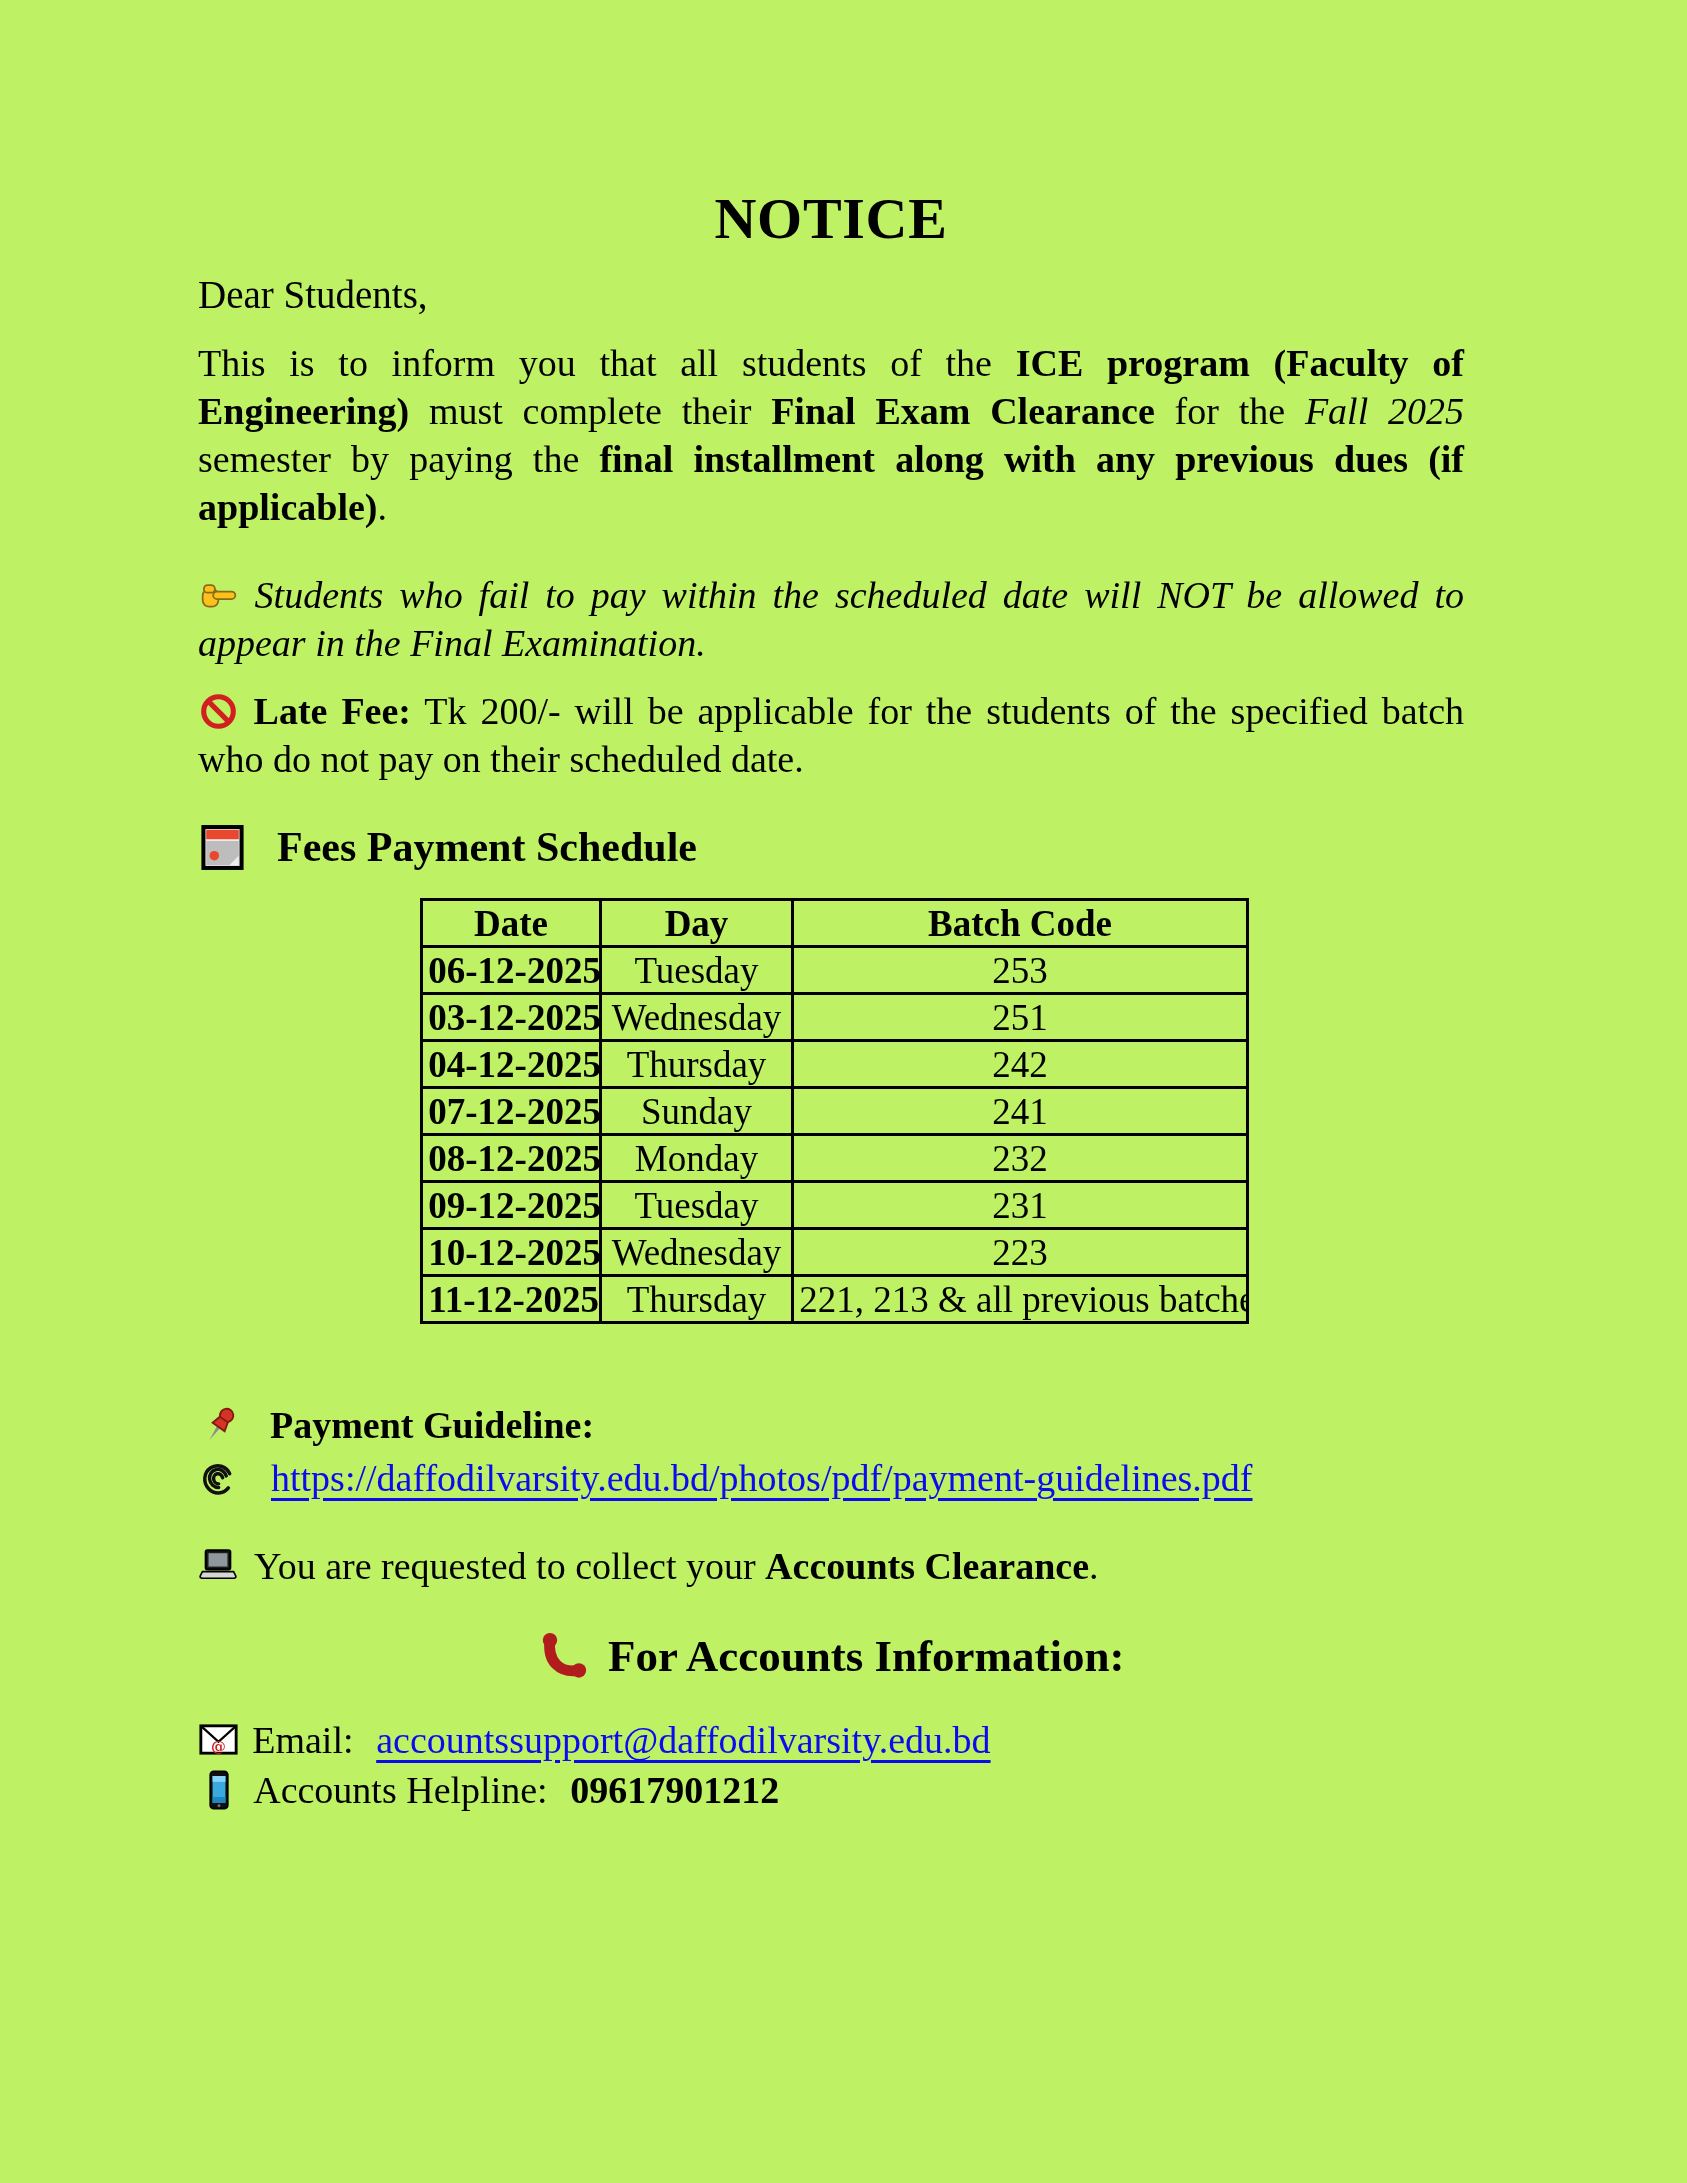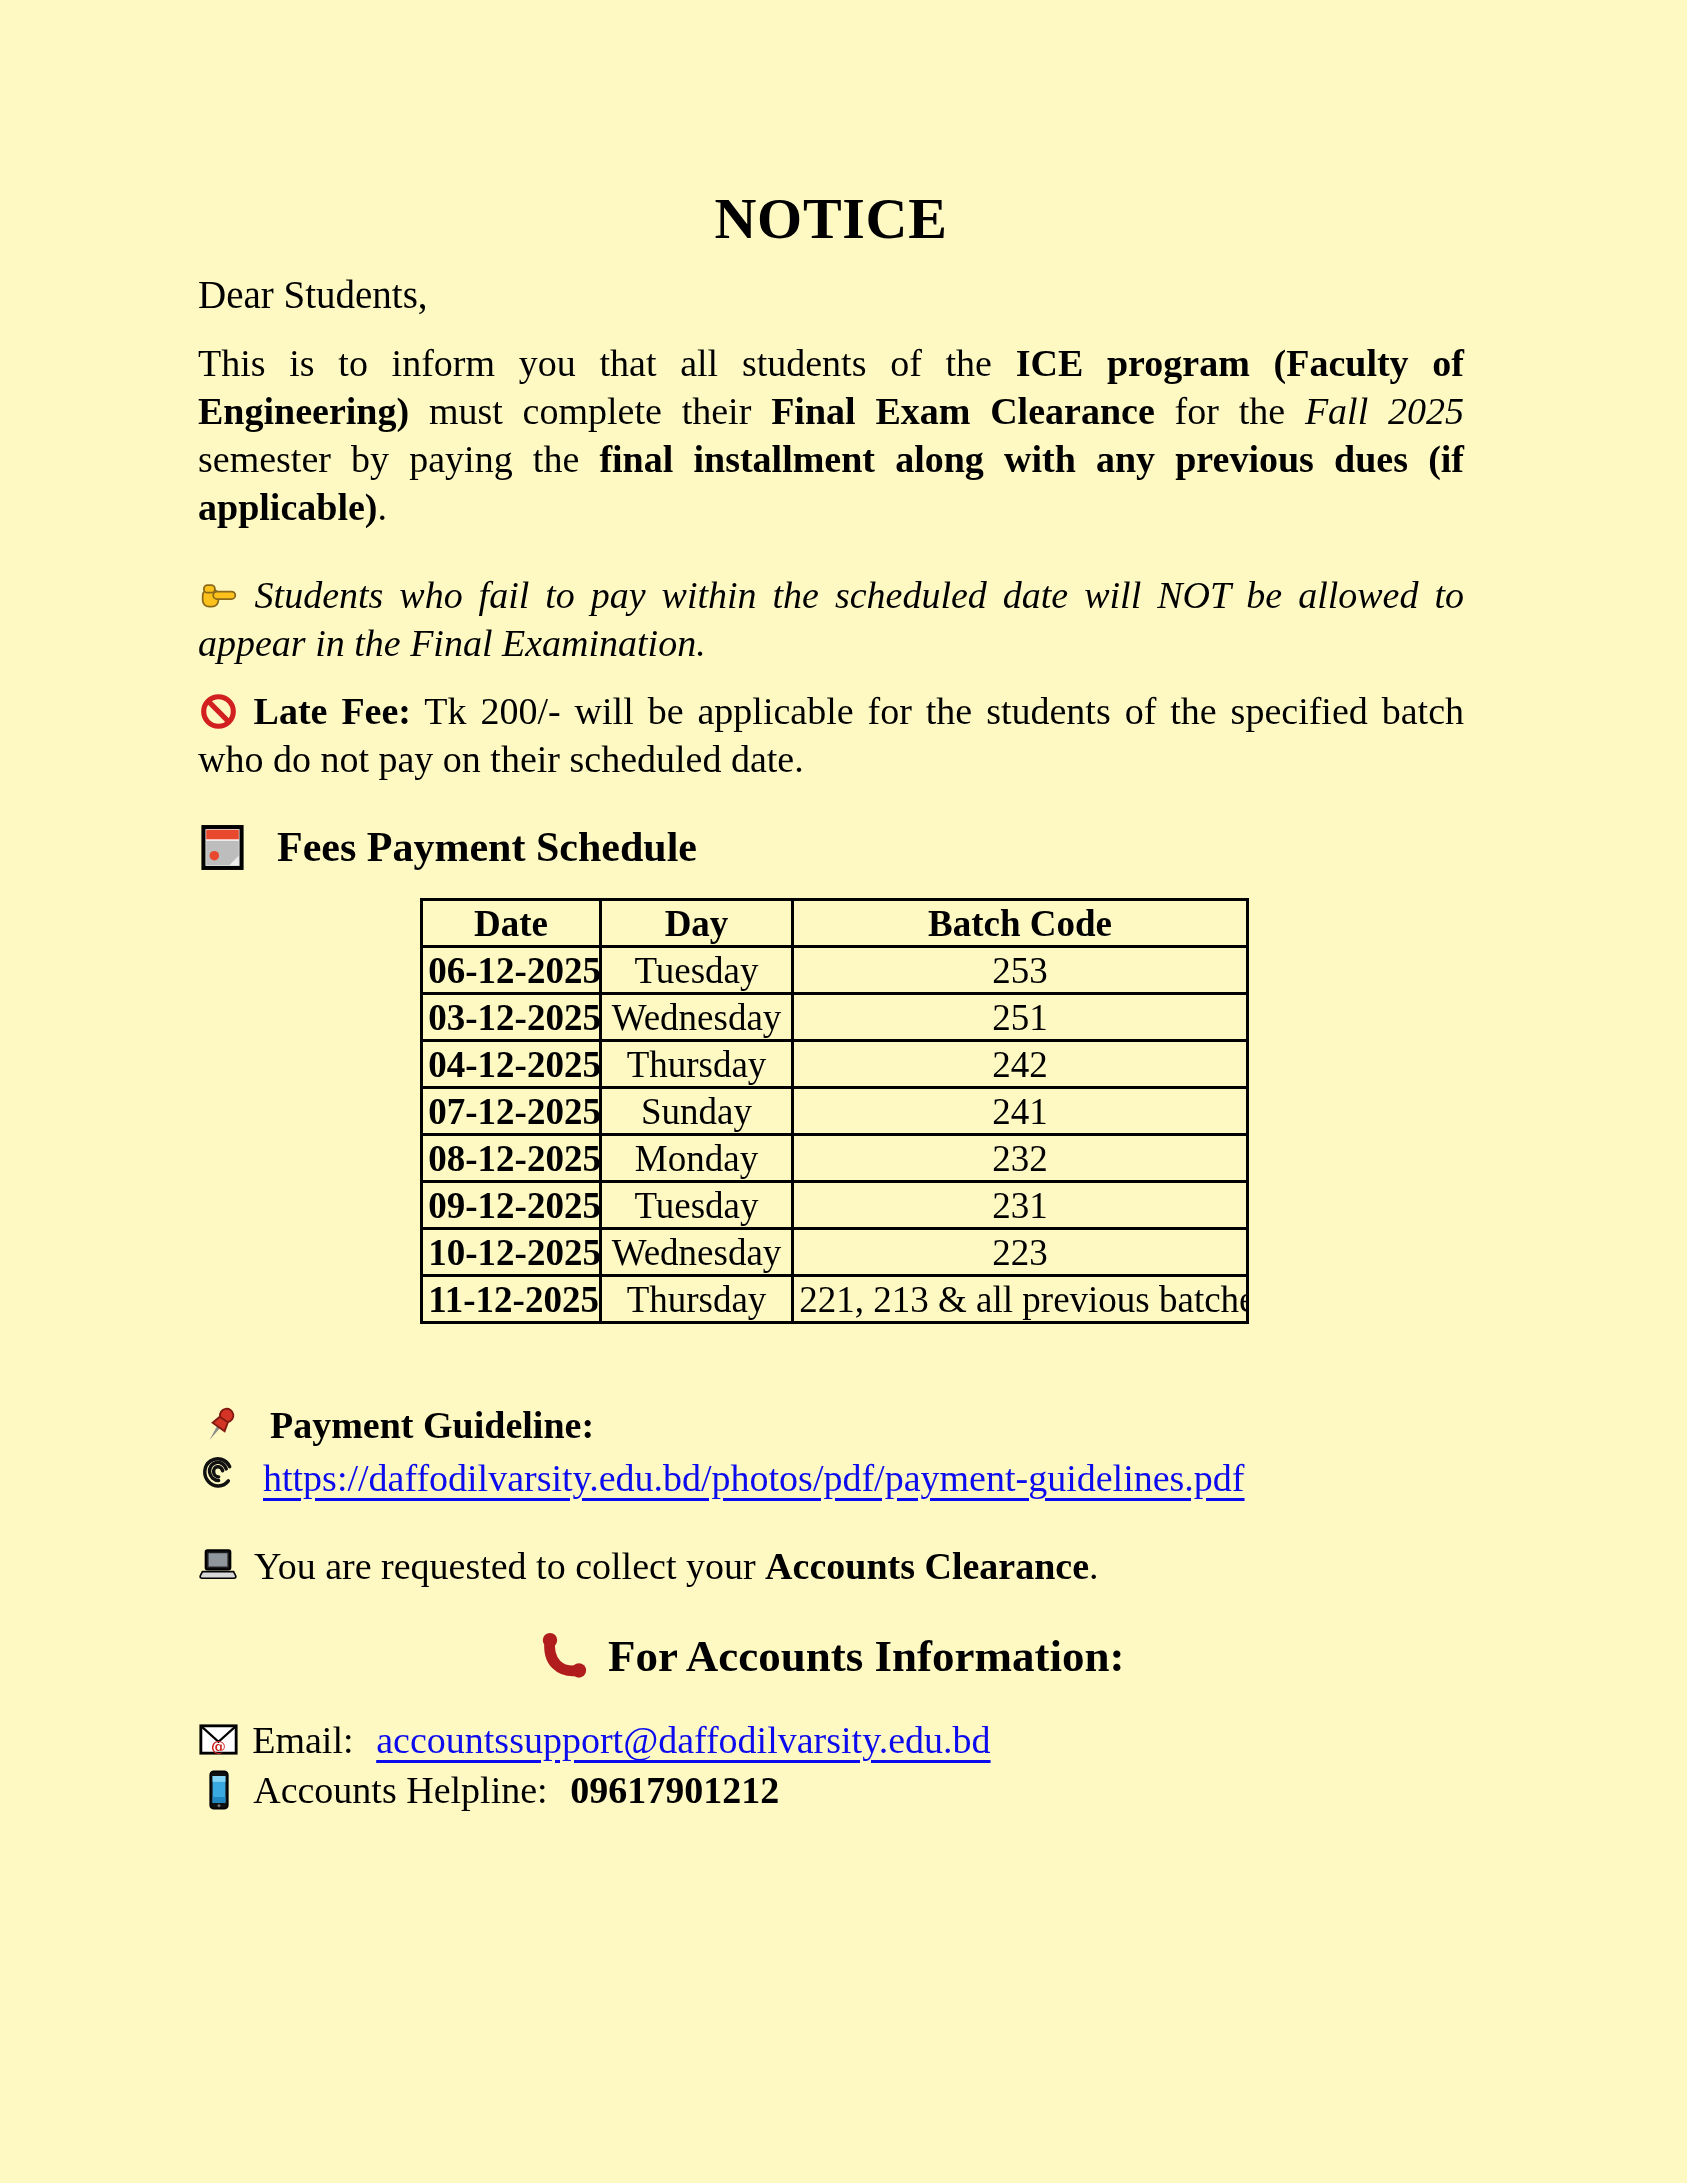--- a/index.html
+++ b/index.html
@@ -1,17 +1,17 @@
 <!DOCTYPE html>
 <html style="font-size:10.6px"><head>
 <meta charset="utf-8">
 <style>
   html,body{margin:0;padding:0;background:#ffffff;}
   .page{
-    width:1687px;height:2183px;background:#fef9c3;color:#000;
+    width:1687px;height:2183px;background:#bef264;color:#000;
     font-family:"Liberation Serif", serif;position:relative;overflow:hidden;
   }
   .content{padding:187px 223px 0 198px;}
 
   .title{font-size:58px;font-weight:bold;text-align:center;margin:0 0 20px 0;line-height:1.1;letter-spacing:0.7px;}
   .date-line{font-size:38px;line-height:48px;text-align:right;margin:0 0 26.5px 0;}
   .salutation{font-size:39px;line-height:48px;margin:0 0 20px 0;}
 
   .para{font-size:38px;line-height:48px;text-align:justify;margin:0;}
   .p1{margin-bottom:40px;}
@@ -32,21 +32,21 @@
     margin:0 0 0 222px;width:825px;font-size:37px;
   }
   table.fees th,table.fees td{
     border:3.3px solid #000;text-align:center;vertical-align:middle;
     height:44px;padding:0 5.3px;overflow:hidden;white-space:nowrap;
   }
   table.fees th{font-weight:bold;}
   td.date-cell{font-weight:bold;}
 
   .payment-heading{display:flex;align-items:center;gap:28px;font-size:38px;font-weight:bold;margin:79px 0 6.6px 0;}
-  .link-line{display:flex;align-items:flex-start;gap:24px;font-size:38px;line-height:48px;margin:0 0 40px 0;}
+  .link-line{display:flex;align-items:flex-end;gap:32px;font-size:38px;line-height:48px;margin:0 0 40px 0;}
   a.doc-link{color:#0b0bee;text-decoration:underline;text-decoration-thickness:2.6px;text-underline-offset:6.6px;cursor:pointer;}
 
   .collect-line{display:flex;align-items:center;gap:16px;font-size:38px;line-height:48px;margin:0 0 40px 0;}
 
   .accounts-heading{display:flex;align-items:center;gap:18.5px;font-size:45px;font-weight:bold;margin:0 0 33px 0;justify-content:center;}
   .email-line,.helpline-line{display:flex;align-items:center;gap:13.2px;font-size:38px;line-height:50px;margin:0;}
   .email-line .lbl,.helpline-line .lbl{white-space:pre;}
 </style>
 </head>
 <body>

